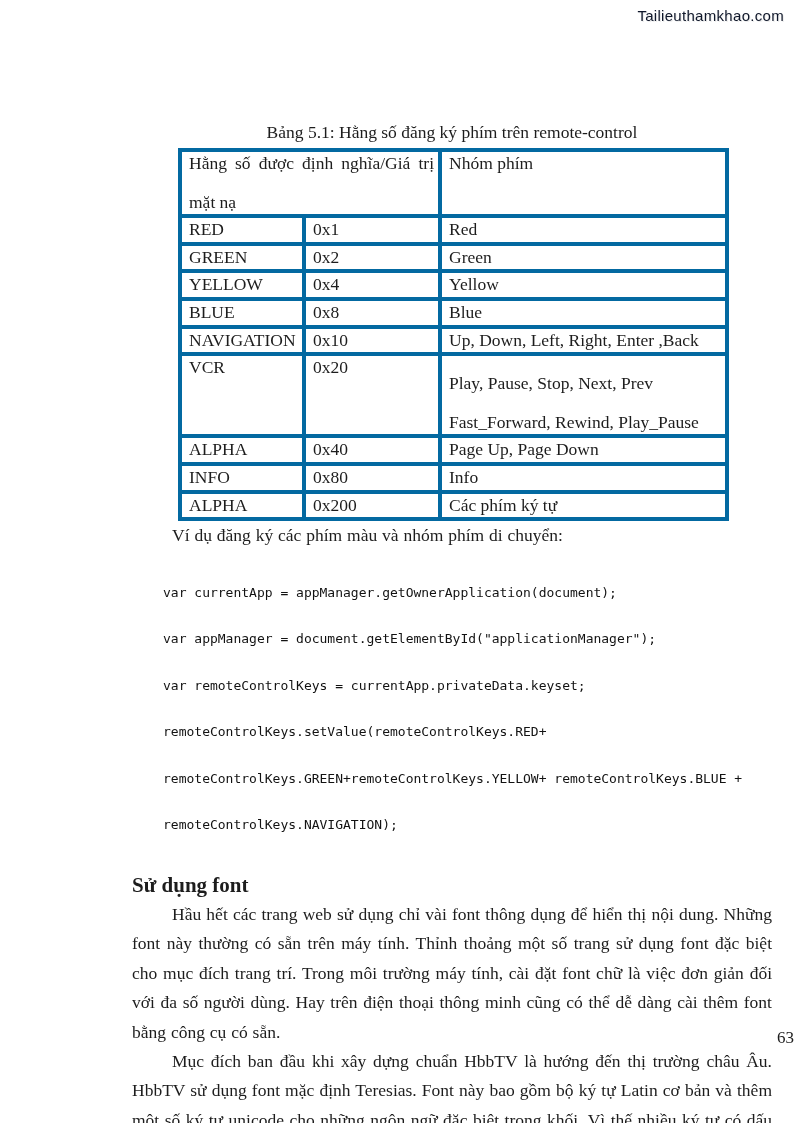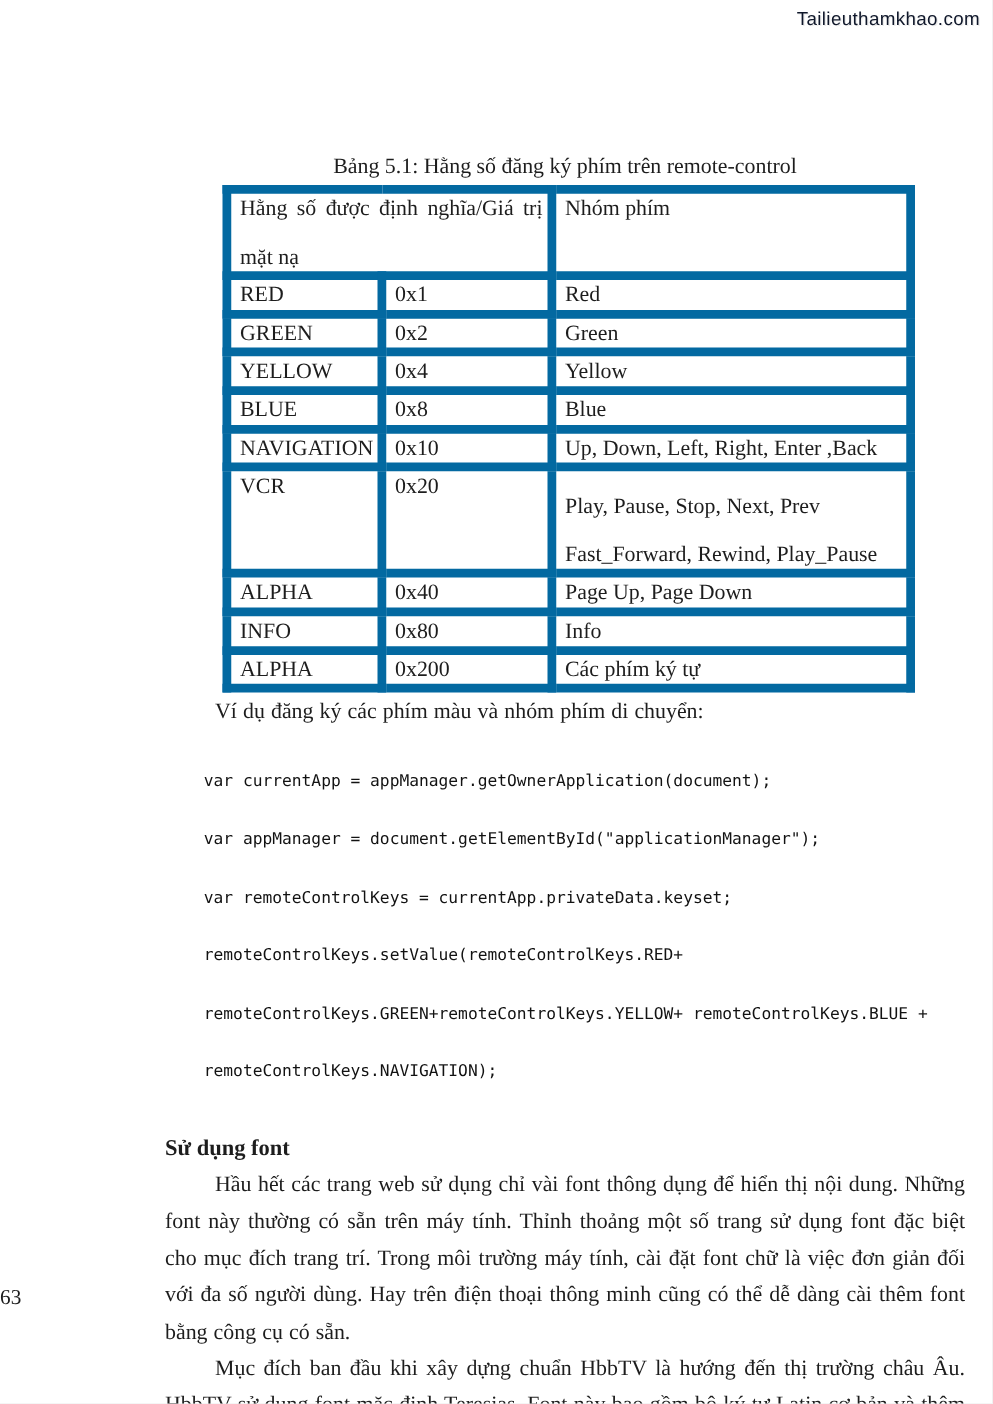--- a/index.html
+++ b/index.html
@@ -24,39 +24,39 @@
   }
   .caption {
     margin-top:17px; font-size:17.5px; line-height:24px; text-align:center;
   }
   table.keys {
     border-collapse:collapse; table-layout:fixed;
     width:547px; margin:4px 0 0 46px;
     font-size:17.5px; color:#1d1d1d;
   }
   table.keys td {
-    border:7px solid #0369a1; vertical-align:top;
+    border:4px solid #0369a1; vertical-align:top;
     padding:0 4px 1px 7px; line-height:22.6px; text-align:left;
   }
   td.hdr1 { line-height:23px; }
   td.hdr2 { padding-left:45px; line-height:23px; }
   .jl { display:block; text-align:justify; text-align-last:justify; }
   .cell-line { display:block;margin-top:16px; }
   .example { }
   .code {
     margin:3px 0 0 31px;
     font-family:"DejaVu Sans Mono","Liberation Mono",monospace;
     font-size:13px; line-height:15.5px; color:#121212; white-space:pre;
   }
   .heading {
-    margin:7px 0 0 0; font-size:18px; line-height:29.4px; font-weight:bold;
+    margin:7px 0 0 0; font-size:21px; line-height:29.4px; font-weight:bold;
   }
   .pagenum {
     position:absolute; left:0; top:1028px; width:794px;
-    text-align:left; font-size:17px;
+    text-align:right; font-size:17px;
   }
 </style>
 </head>
 <body>
 
 <div class="page">
 
   <div class="watermark">Tailieuthamkhao.com</div>
 
   <div class="content">

